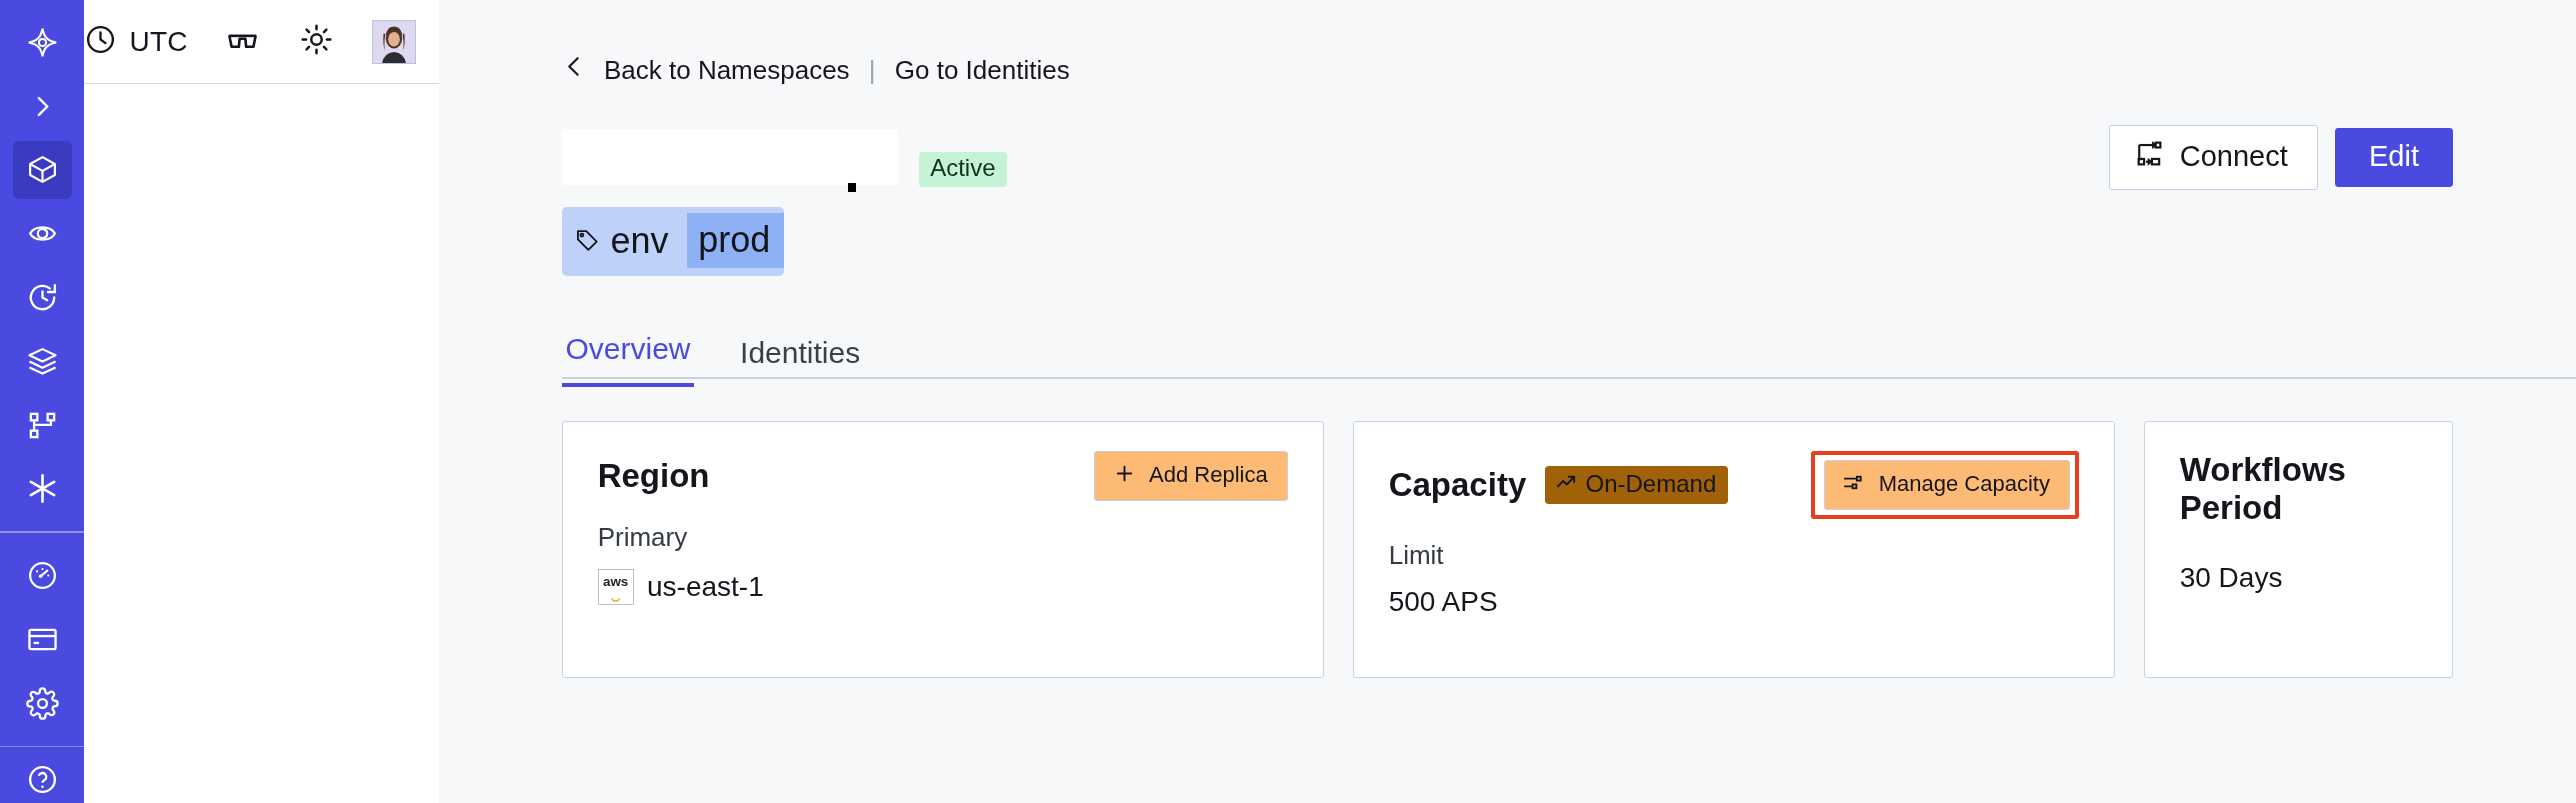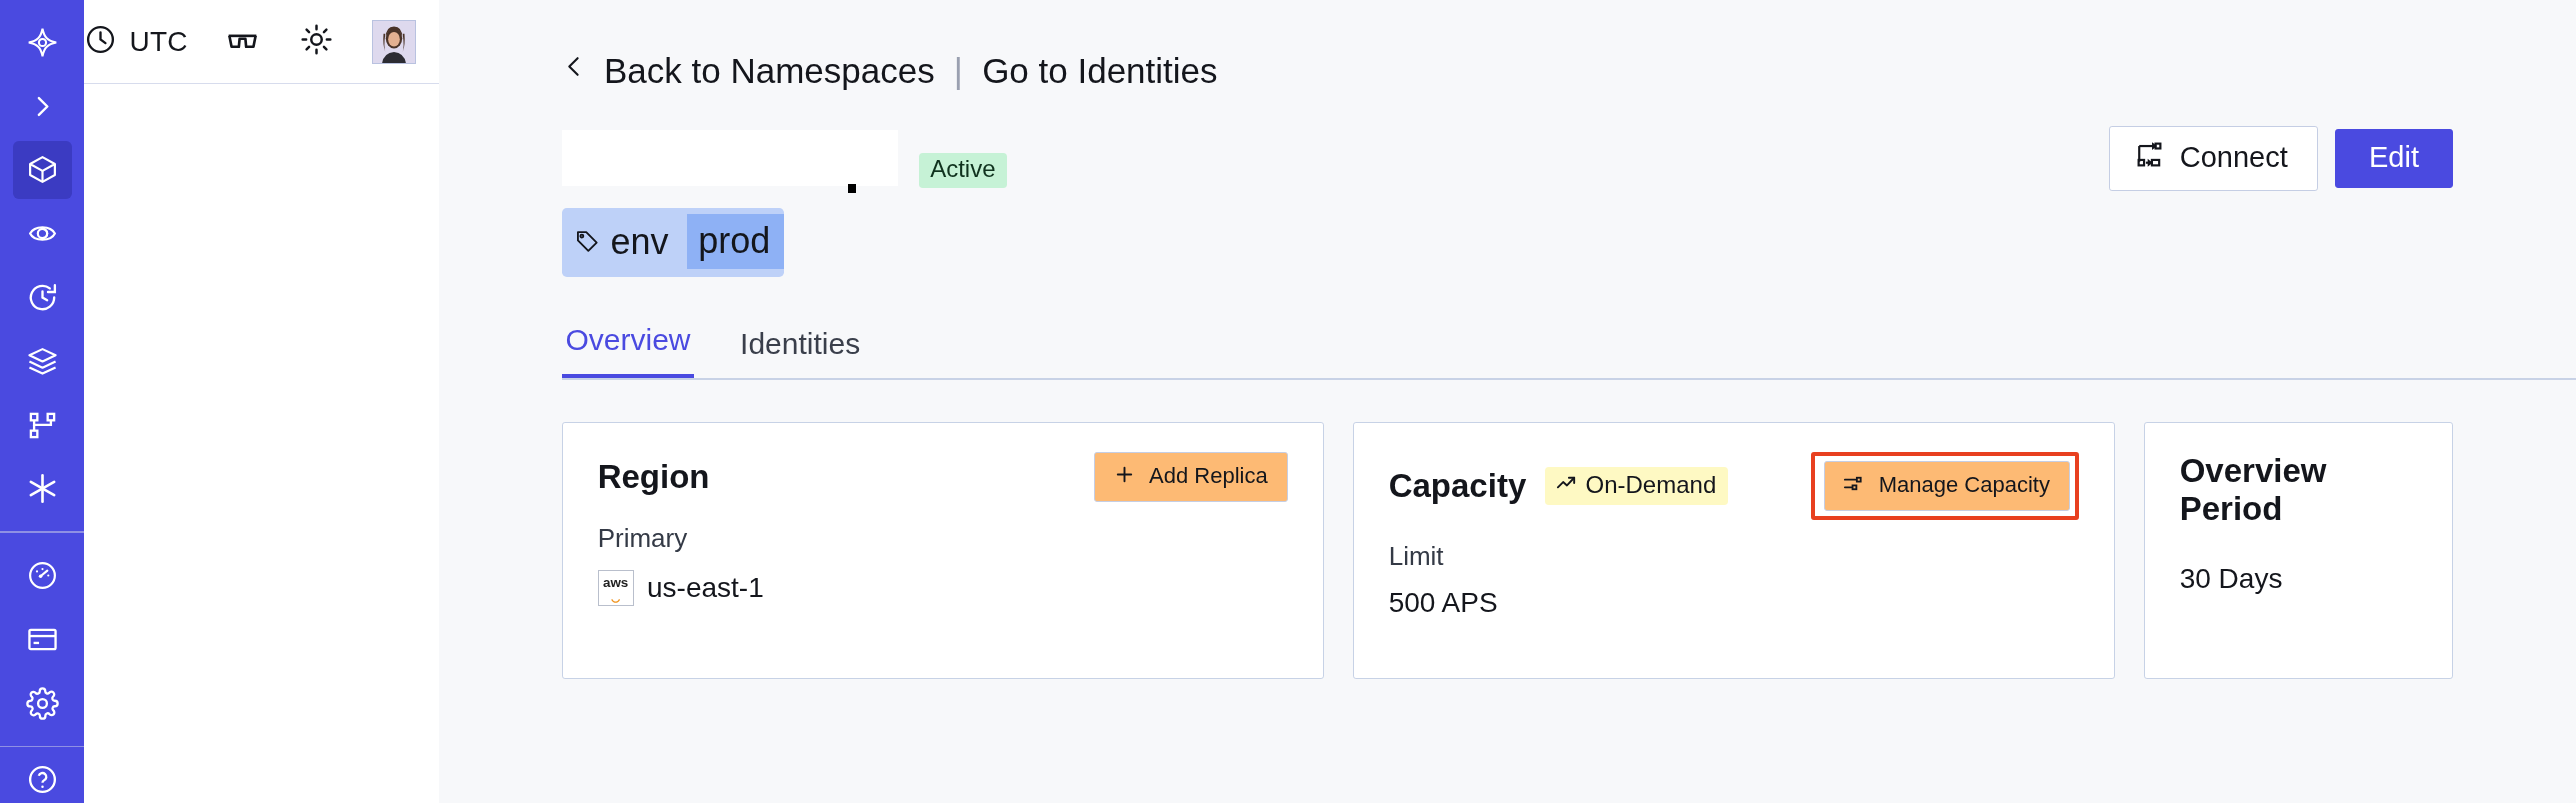--- a/index.html
+++ b/index.html
@@ -56,21 +56,21 @@
 
   
   .content {
     flex: 1 1 auto; background: #f7f8fa; position: relative;
     padding: 0 0 0 0; overflow: hidden;
   }
   .inner { padding: 50px 123px 0 123px; }
 
   .breadcrumb {
     display: flex; align-items: center; gap: 17.3px;
-    font-size: 35px; color: #14161c; cursor: pointer; width: max-content;
+    font-size: 26px; color: #14161c; cursor: pointer; width: max-content;
   }
   .bc-sep { color: #9aa0b0; font-weight: 300; padding: 0 1.9px; }
   .bc-link { cursor: pointer; }
 
   .title-row {
     display: flex; align-items: center; margin-top: 35px; position: relative;
     min-height: 56px;
   }
   .redact-box {
     width: 336px; height: 56px; background: #ffffff;
@@ -105,36 +105,36 @@
   }
   .tag-key { padding-right: 5.8px; }
   .tag-val { background: #8eb1f5; padding: 5.8px 13.4px 7.7px 11.5px; margin-left: 1.9px; align-self: stretch; display:flex; align-items:center;}
 
   .tabs {
     margin-top: 46px; display: flex; align-items: flex-end; gap: 42px;
     border-bottom: 2.9px solid #c8d2e6; width: 2330px;
   }
   .tab {
     font-size: 30px; color: #3a3f4b; padding: 0 3.8px 17.3px 3.8px;
-    cursor: pointer; position: relative; top: 0;
+    cursor: pointer; position: relative; top: 10px;
   }
   .tab.active { color: #4a4ae0; border-bottom: 4.8px solid #4a4ae0; }
 
   .cards { margin-top: 42px; display: flex; gap: 29px; }
   .card {
     background: #ffffff; border: 1.9px solid #c7d2e6; border-radius: 2.9px;
     height: 257px; padding: 29px 35px 0 35px; position: relative;
   }
   .card-region { width: 921px; }
   .card-capacity { width: 921px; }
   .card-retention { width: 364px; }
   .card-head { display: flex; align-items: center; }
   .card-title { font-size: 33px; font-weight: 700; color: #14161c; }
   .badge-ondemand {
-    margin-left: 19px; background: #fef9c3; color: #14161c;
+    margin-left: 19px; background: #a16207; color: #14161c;
     font-size: 24px; border-radius: 3.8px; padding: 4.8px 11.5px 6.7px 9.6px;
     display: inline-flex; align-items: center; gap: 7.7px; line-height: 1;
   }
   .card-btn {
     margin-left: auto;
     display: inline-flex; align-items: center; gap: 13.4px;
     background: #fdba74; border: 1.9px solid #c5cee4; border-radius: 2.9px;
     padding: 9.6px 19px 11.5px 17.3px; font-size: 22px; color: #14161c;
     cursor: pointer; line-height: 1;
   }
@@ -442,21 +442,21 @@
                   <span>Manage Capacity</span>
                 </button>
               </div>
             </div>
             <div class="card-sub">Limit</div>
             <div class="card-val">500 APS</div>
           </section>
 
           <section class="card card-retention">
             <div class="card-head">
-              <span class="card-title">Overview Period</span>
+              <span class="card-title">Workflows Period</span>
             </div>
             <div class="card-val retention-val">30 Days</div>
           </section>
 
         </div>
       </div>
     </main>
   </div>
 </div>
 

